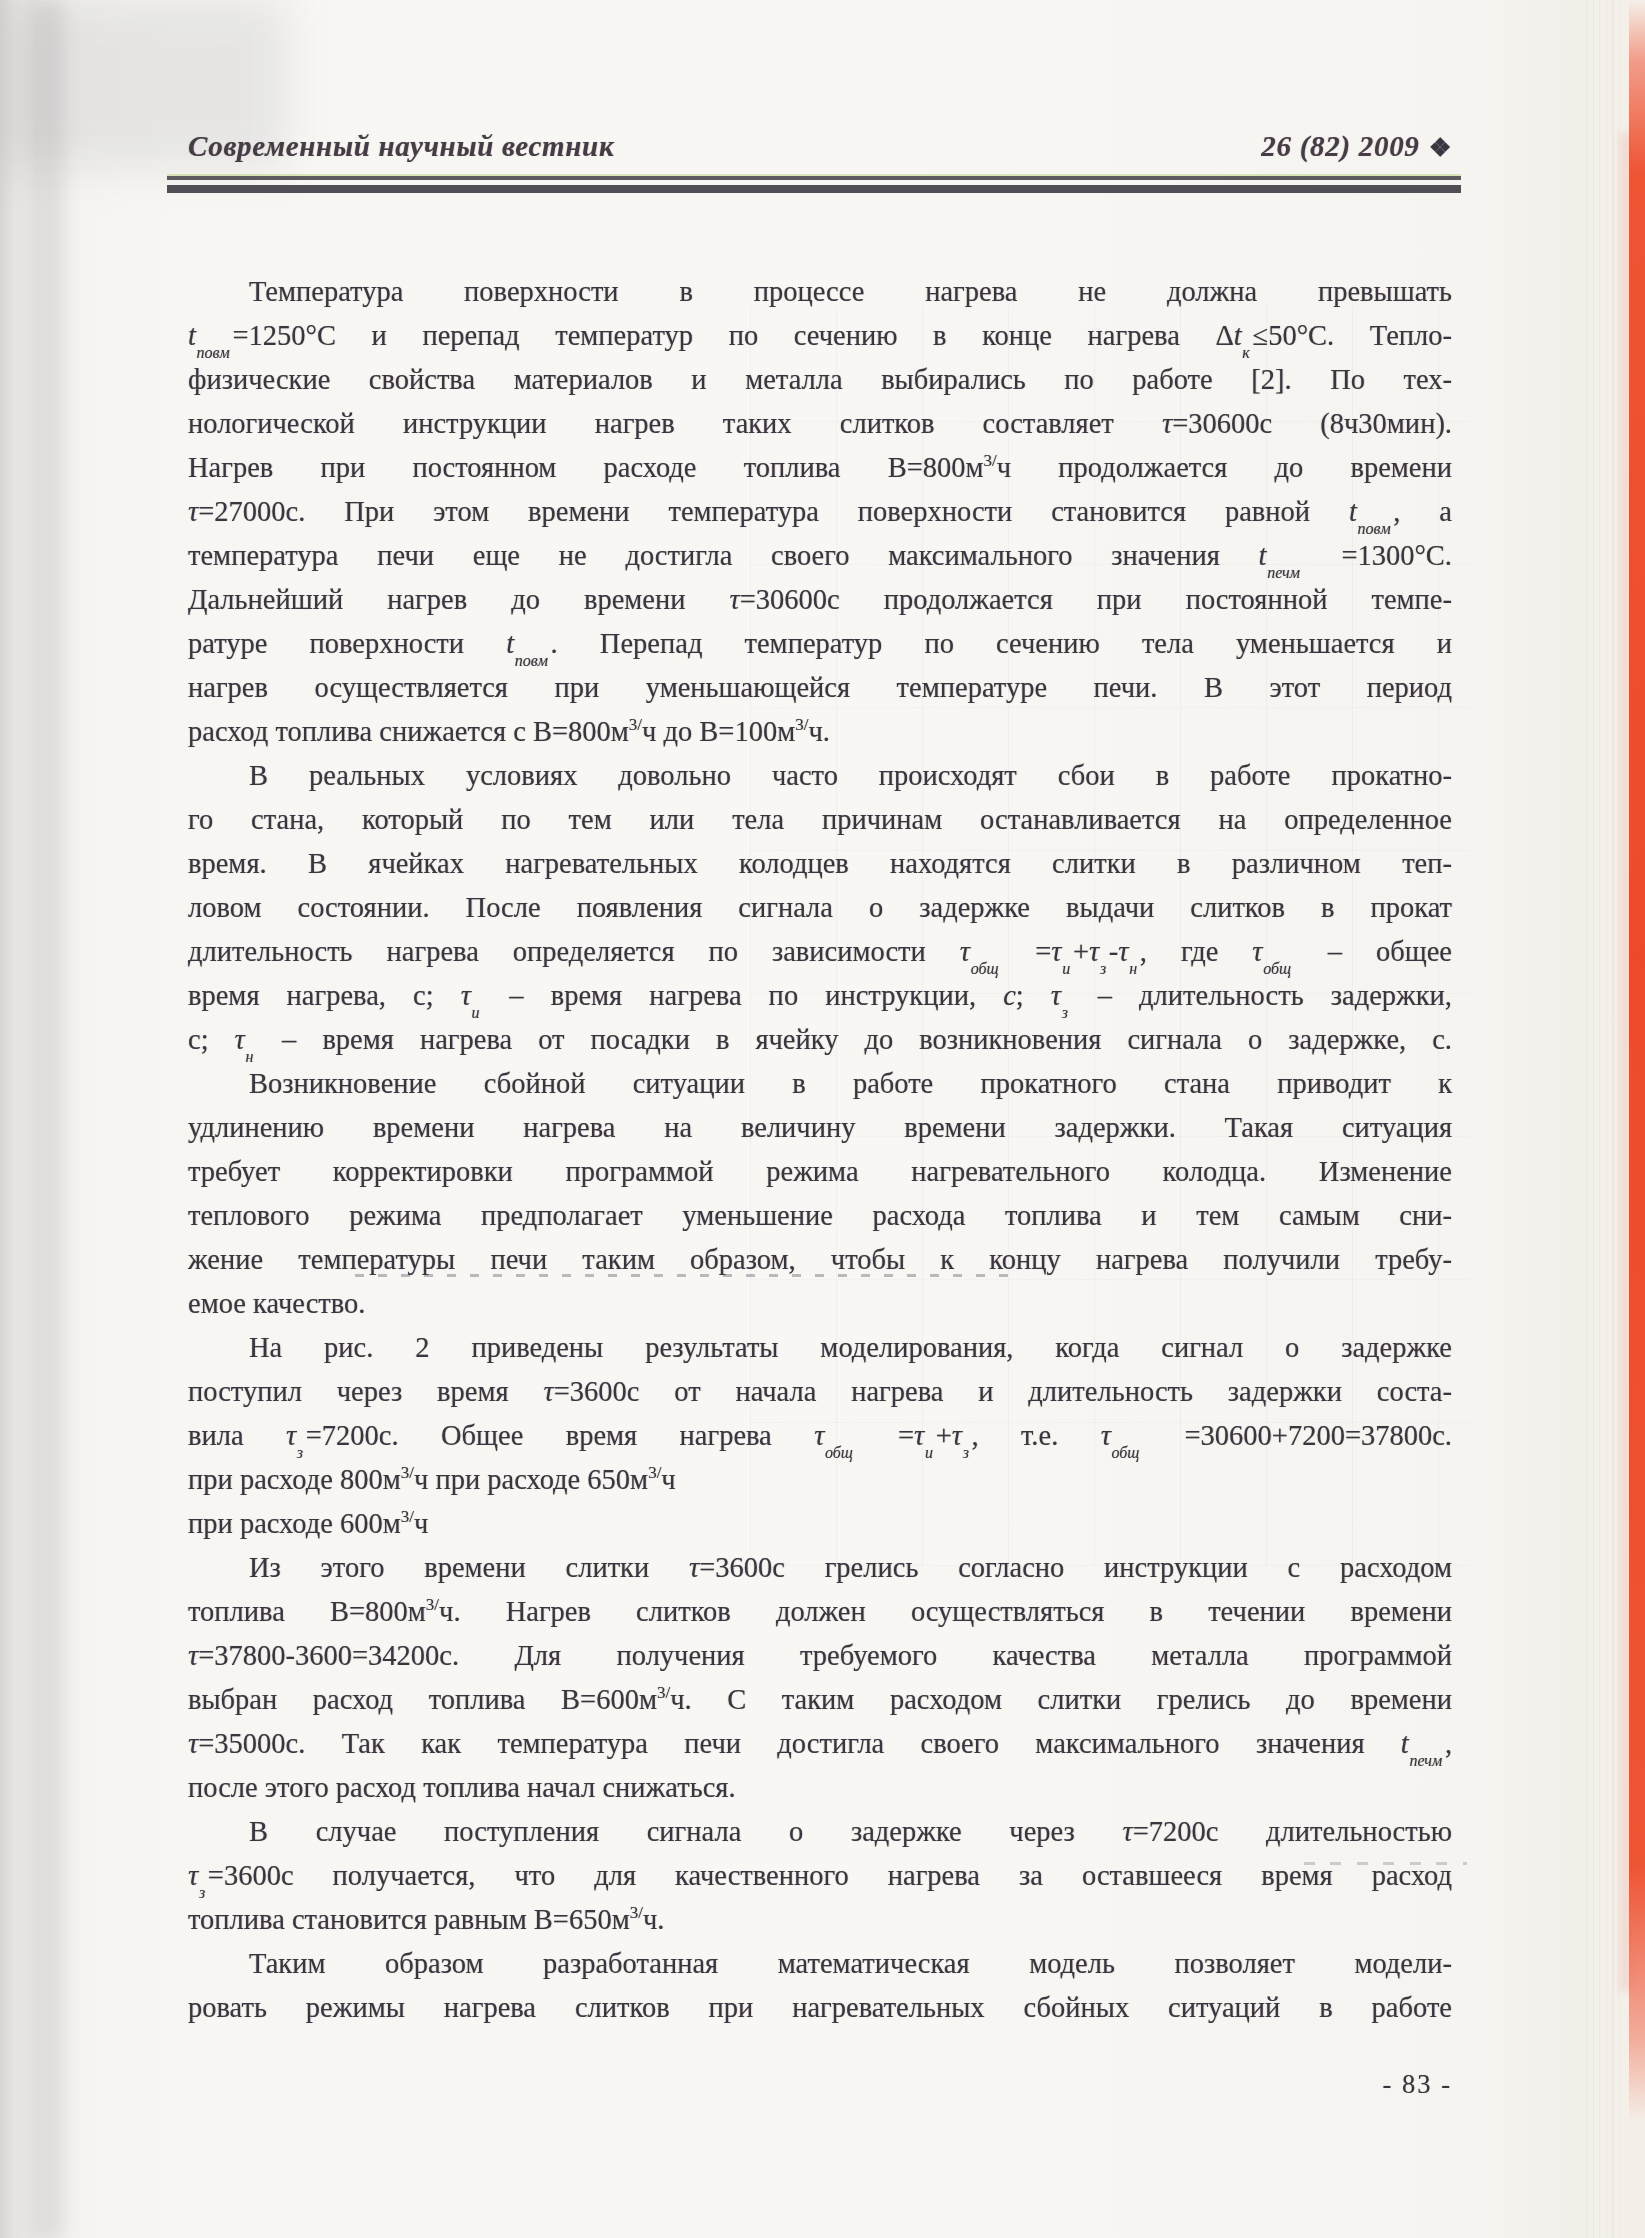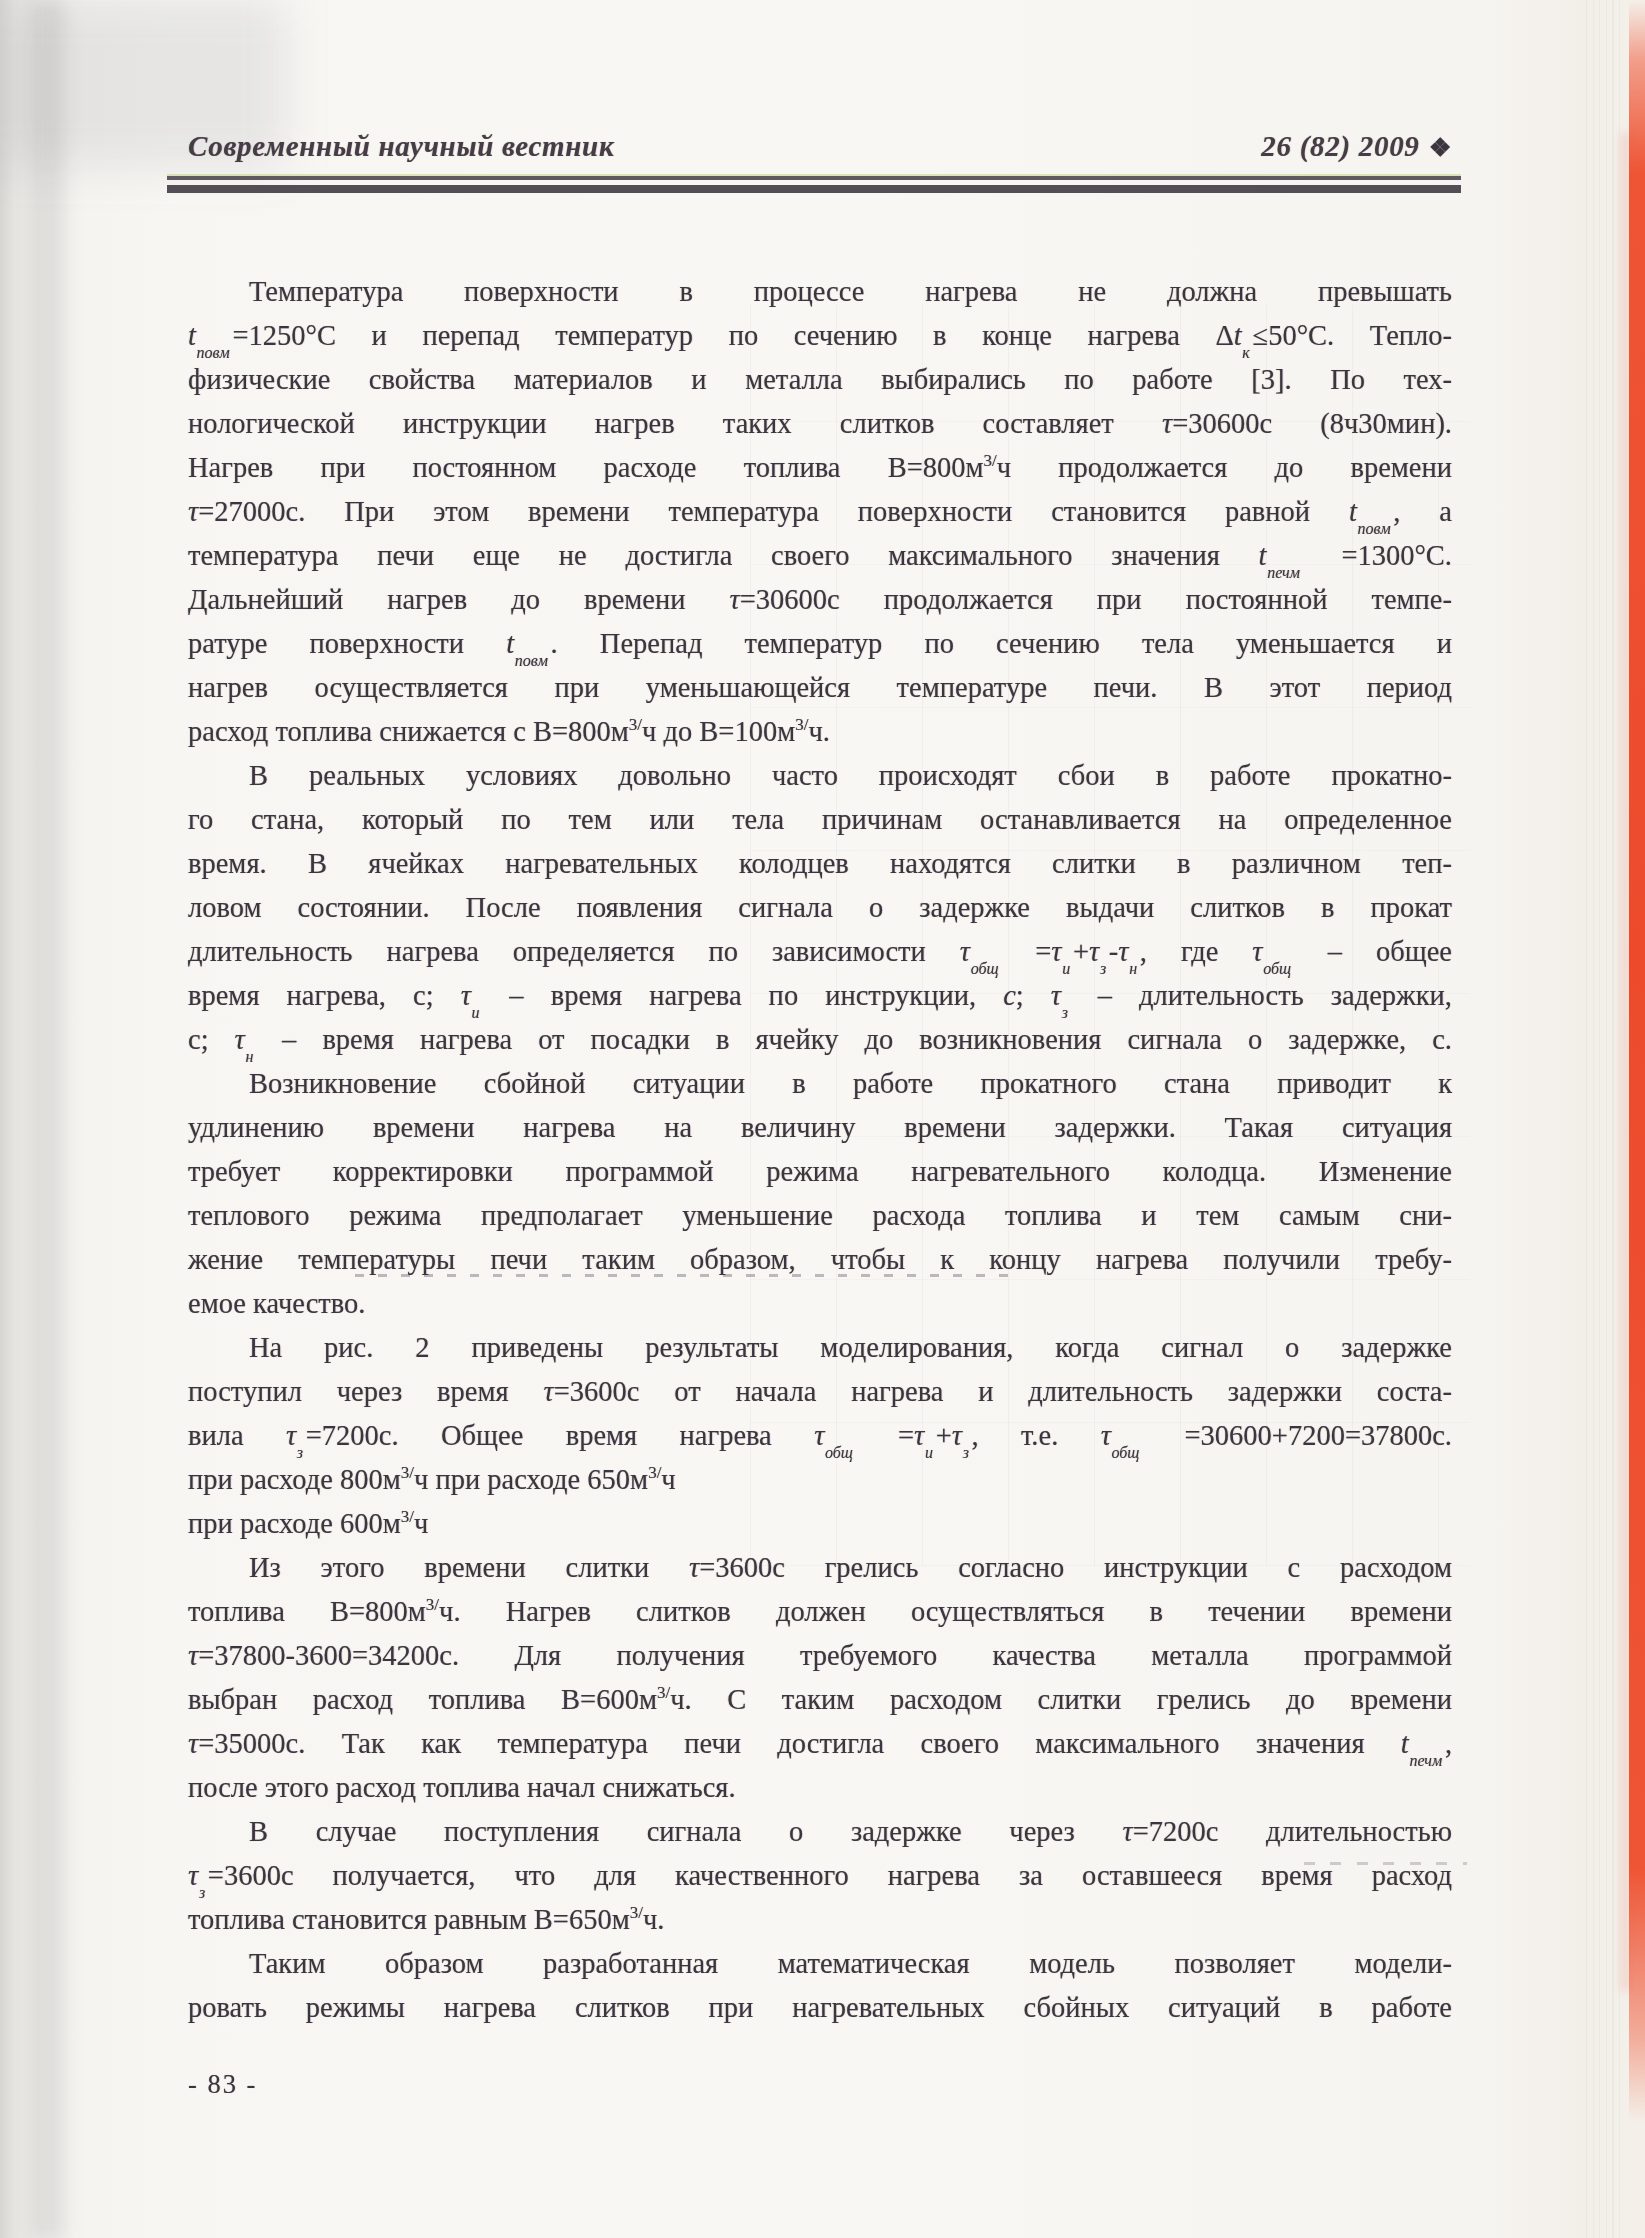--- a/index.html
+++ b/index.html
@@ -87,21 +87,21 @@
           text-align: justify; text-align-last: justify; }
   .line.l  { text-align-last: left; }
   .line.ind { text-indent: 61px; }
   .it { font-style: italic; }
   .sb { font-style: italic; font-size: 16px; line-height: 0;
         position: relative; top: 12.6px; margin: 0 2.7px 0 0.7px; }
   .sp { font-size: 17px; line-height: 0; position: relative; top: -10.6px; }
   
   .footer {
     position: absolute; left: 188px; top: 2069px; width: 1264px;
-    text-align: left; font-size: 26.5px; color: #3a343e; letter-spacing: 2px;
+    text-align: right; font-size: 26.5px; color: #3a343e; letter-spacing: 2px;
     text-shadow: 0.8px 0 0.3px rgba(150,60,150,0.12),
                  -0.8px 0 0.3px rgba(130,165,60,0.14),
                  0 0 0.7px rgba(59,53,64,0.3);
   }
 </style>
 </head>
 <body>
 
 <div class="page">
   <div class="band-left"></div>
@@ -122,21 +122,21 @@
   </div>
 
   <div class="rules">
     <div class="rule-thin"></div>
     <div class="rule-thick"></div>
   </div>
 
   <div class="body-text">
       <div class="line ind">Температура поверхности в процессе нагрева не должна превышать</div>
       <div class="line"><span class="it">t</span><span class="sb">повм</span>=1250°С и перепад температур по сечению в конце нагрева Δ<span class="it">t</span><span class="sb">к</span>≤50°С. Тепло-</div>
-      <div class="line">физические свойства материалов и металла выбирались по работе [3]. По тех-</div>
+      <div class="line">физические свойства материалов и металла выбирались по работе [2]. По тех-</div>
       <div class="line">нологической инструкции нагрев таких слитков составляет <span class="it">τ</span>=30600с (8ч30мин).</div>
       <div class="line">Нагрев при постоянном расходе топлива В=800м<span class="sp">3/</span>ч продолжается до времени</div>
       <div class="line"><span class="it">τ</span>=27000с. При этом времени температура поверхности становится равной <span class="it">t</span><span class="sb">повм</span>, а</div>
       <div class="line">температура печи еще не достигла своего максимального значения <span class="it">t</span><span class="sb">печм</span> =1300°С.</div>
       <div class="line">Дальнейший нагрев до времени <span class="it">τ</span>=30600с продолжается при постоянной темпе-</div>
       <div class="line">ратуре поверхности <span class="it">t</span><span class="sb">повм</span>. Перепад температур по сечению тела уменьшается и</div>
       <div class="line">нагрев осуществляется при уменьшающейся температуре печи. В этот период</div>
       <div class="line l">расход топлива снижается с В=800м<span class="sp">3/</span>ч до В=100м<span class="sp">3/</span>ч.</div>
       <div class="line ind">В реальных условиях довольно часто происходят сбои в работе прокатно-</div>
       <div class="line">го стана, который по тем или тела причинам останавливается на определенное</div>

